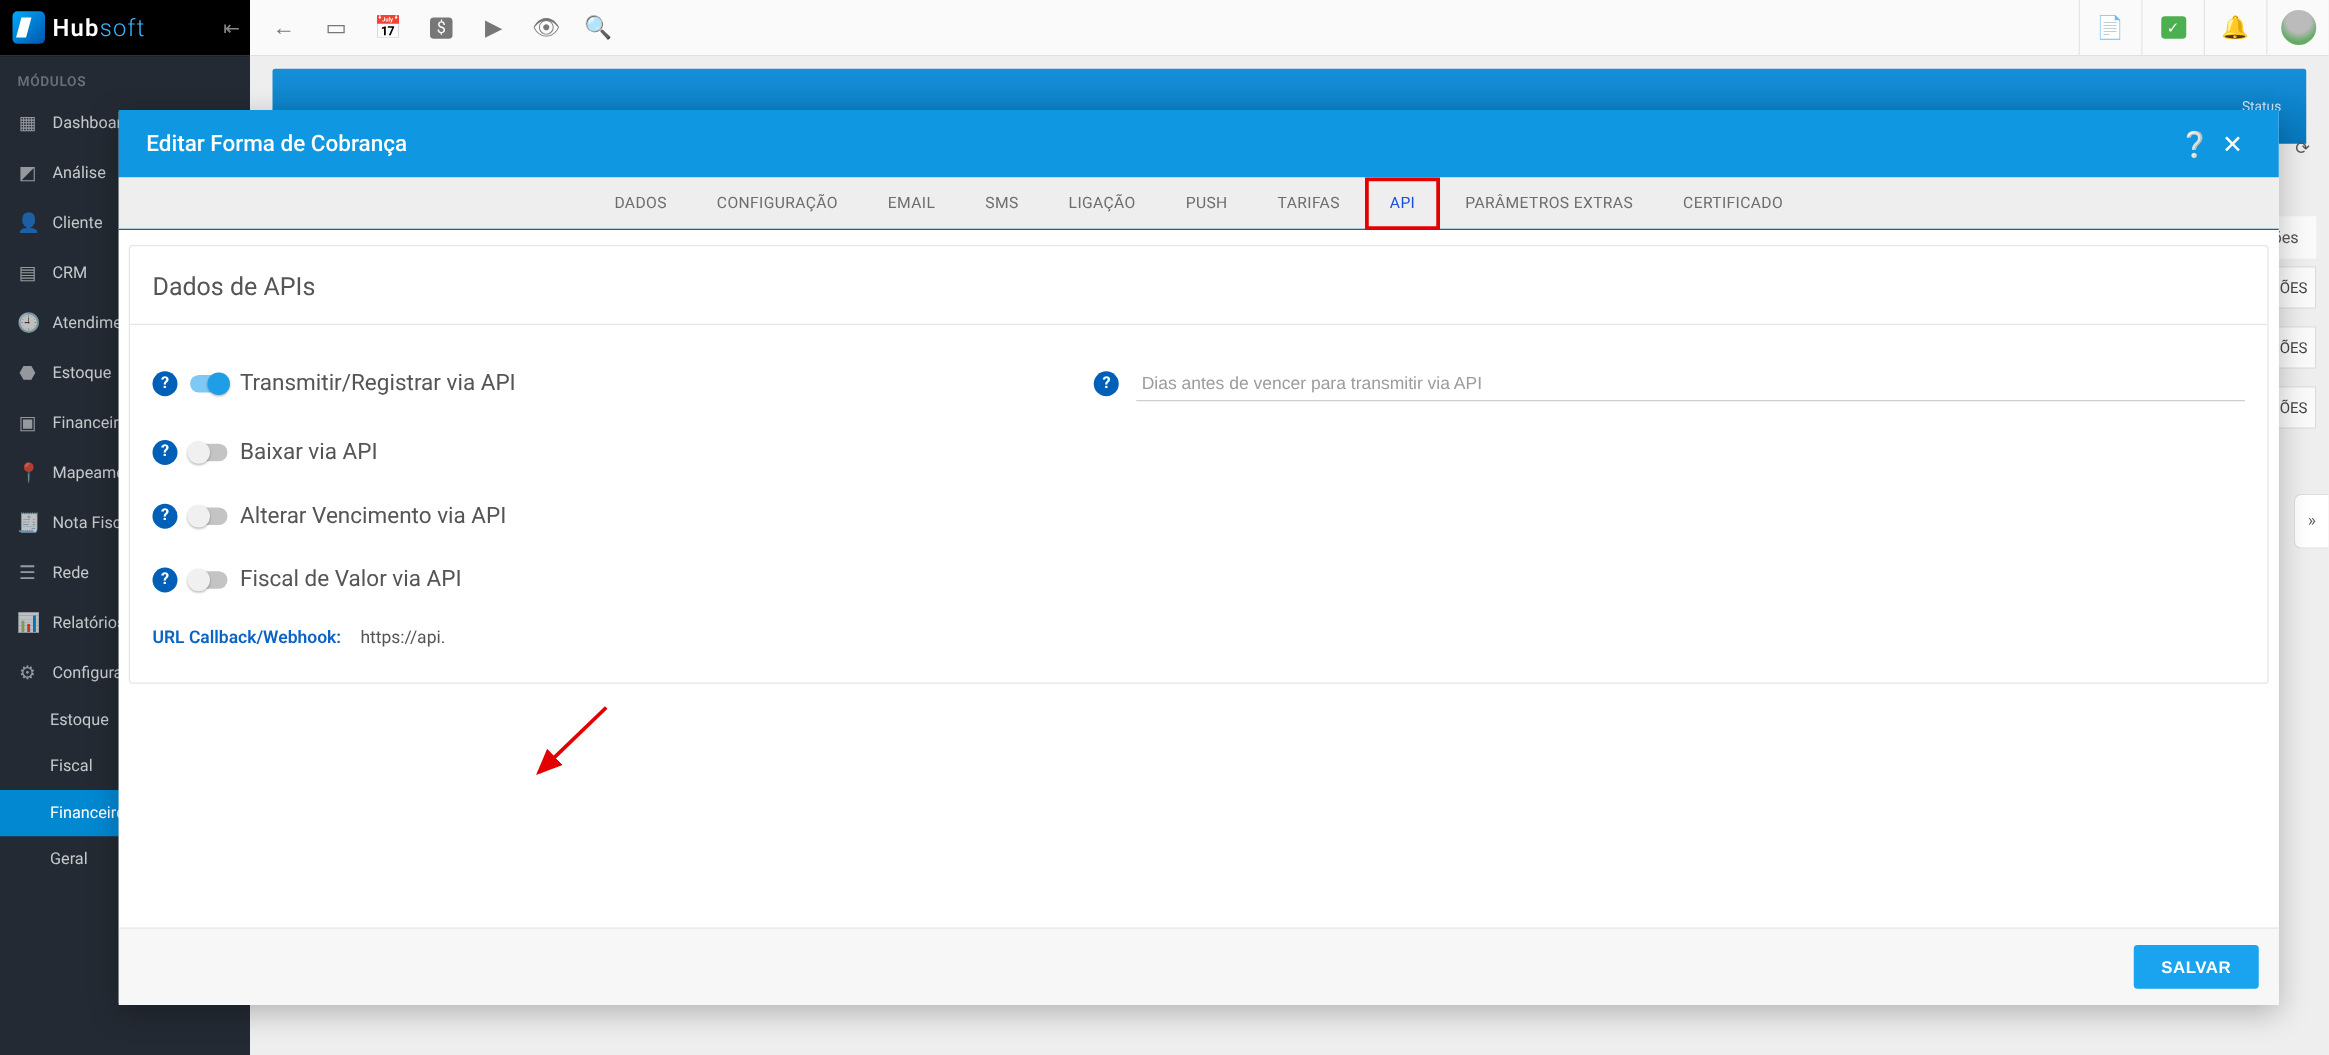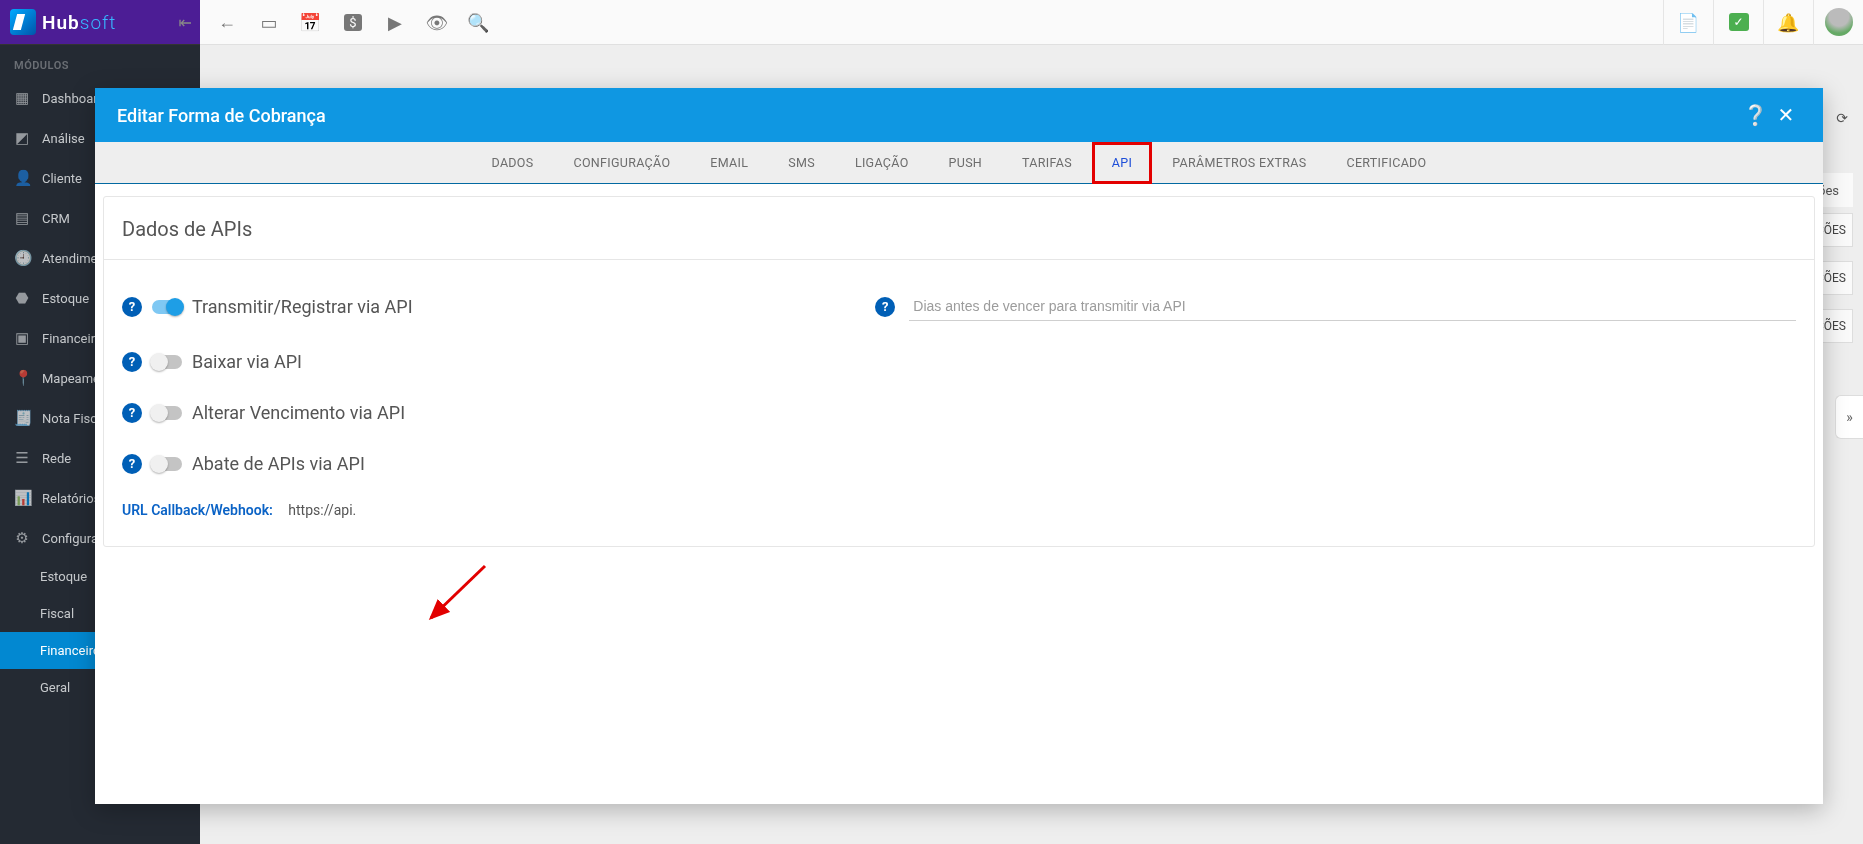--- a/index.html
+++ b/index.html
@@ -18,21 +18,21 @@
 .sidebar {
   position: absolute; left: 0; top: 0; bottom:0;
   width: 200px;
   background: #242a33;
   color: #cfcfcf;
   overflow: hidden;
   z-index: 1;
 }
 .logo {
   height: 45px;
-  background: #4c1d95;
+  background: #000000;
   display:flex; align-items:center; padding-left:10px; gap:6px;
   border-bottom:1px solid #333;
   text-align:center;
 }
 .logo-mark {
   width:26px;height:26px;background:linear-gradient(135deg,#0af,#05a);
   border-radius:4px; display:inline-block; position:relative;
 }
 .logo-mark::after{content:"";position:absolute;left:5px;top:5px;width:8px;height:16px;background:white;transform:skew(-15deg);}
 .logo-text { font-size:19px; font-weight:600; color:#fff; letter-spacing:1px;}
@@ -276,20 +276,23 @@
         <span class="ok-badge">✓</span>
       </div>
     <div class="tb-btn bell">🔔</div>
     <div class="tb-btn">
         <span class="avatar"></span>
       </div>
   </div>
 </div>
 
 <div class="page-under">
+  <div class="page-header-strip">
+    <span class="status">Status</span>
+  </div>
   <div class="refresh-btn">⟳</div>
   <div class="subheader-bar">
     <span>Ações</span>
   </div>
   <div class="right-cards" id="right-cards">
       <div class="actions-card">AÇÕES</div>
       <div class="actions-card">AÇÕES</div>
       <div class="actions-card">AÇÕES</div>
     </div>
   <div class="expand-panel">»</div>
@@ -338,35 +341,38 @@
 
         <div class="row">
           <span class="help-ic">?</span>
           <span class="toggle"></span>
           <span class="tlabel">Alterar Vencimento via API</span>
         </div>
 
         <div class="row">
           <span class="help-ic">?</span>
           <span class="toggle"></span>
-          <span class="tlabel">Abate de APIs via API</span>
+          <span class="tlabel">Fiscal de Valor via API</span>
         </div>
 
         <div class="url-line">
           <span class="url-label">URL Callback/Webhook:</span>
           <span class="url-val">https://api.</span>
         </div>
       </div>
 
       <div class="arrow">
         <svg width="70" height="60">
           <defs>
             <marker id="ah" markerWidth="8" markerHeight="8" refX="6" refY="3" orient="auto">
               <path d="M0,0 L7,3 L0,6 Z" fill="#e20000"></path>
             </marker>
           </defs>
           <line x1="60" y1="0" x2="6" y2="52" stroke="#e20000" stroke-width="3" marker-end="url(#ah)"></line>
         </svg>
       </div>
     </div>
 
+    <div class="modal-footer">
+      <button class="btn-primary">SALVAR</button>
+    </div>
   </div>
 </div>
 
 </body></html>

